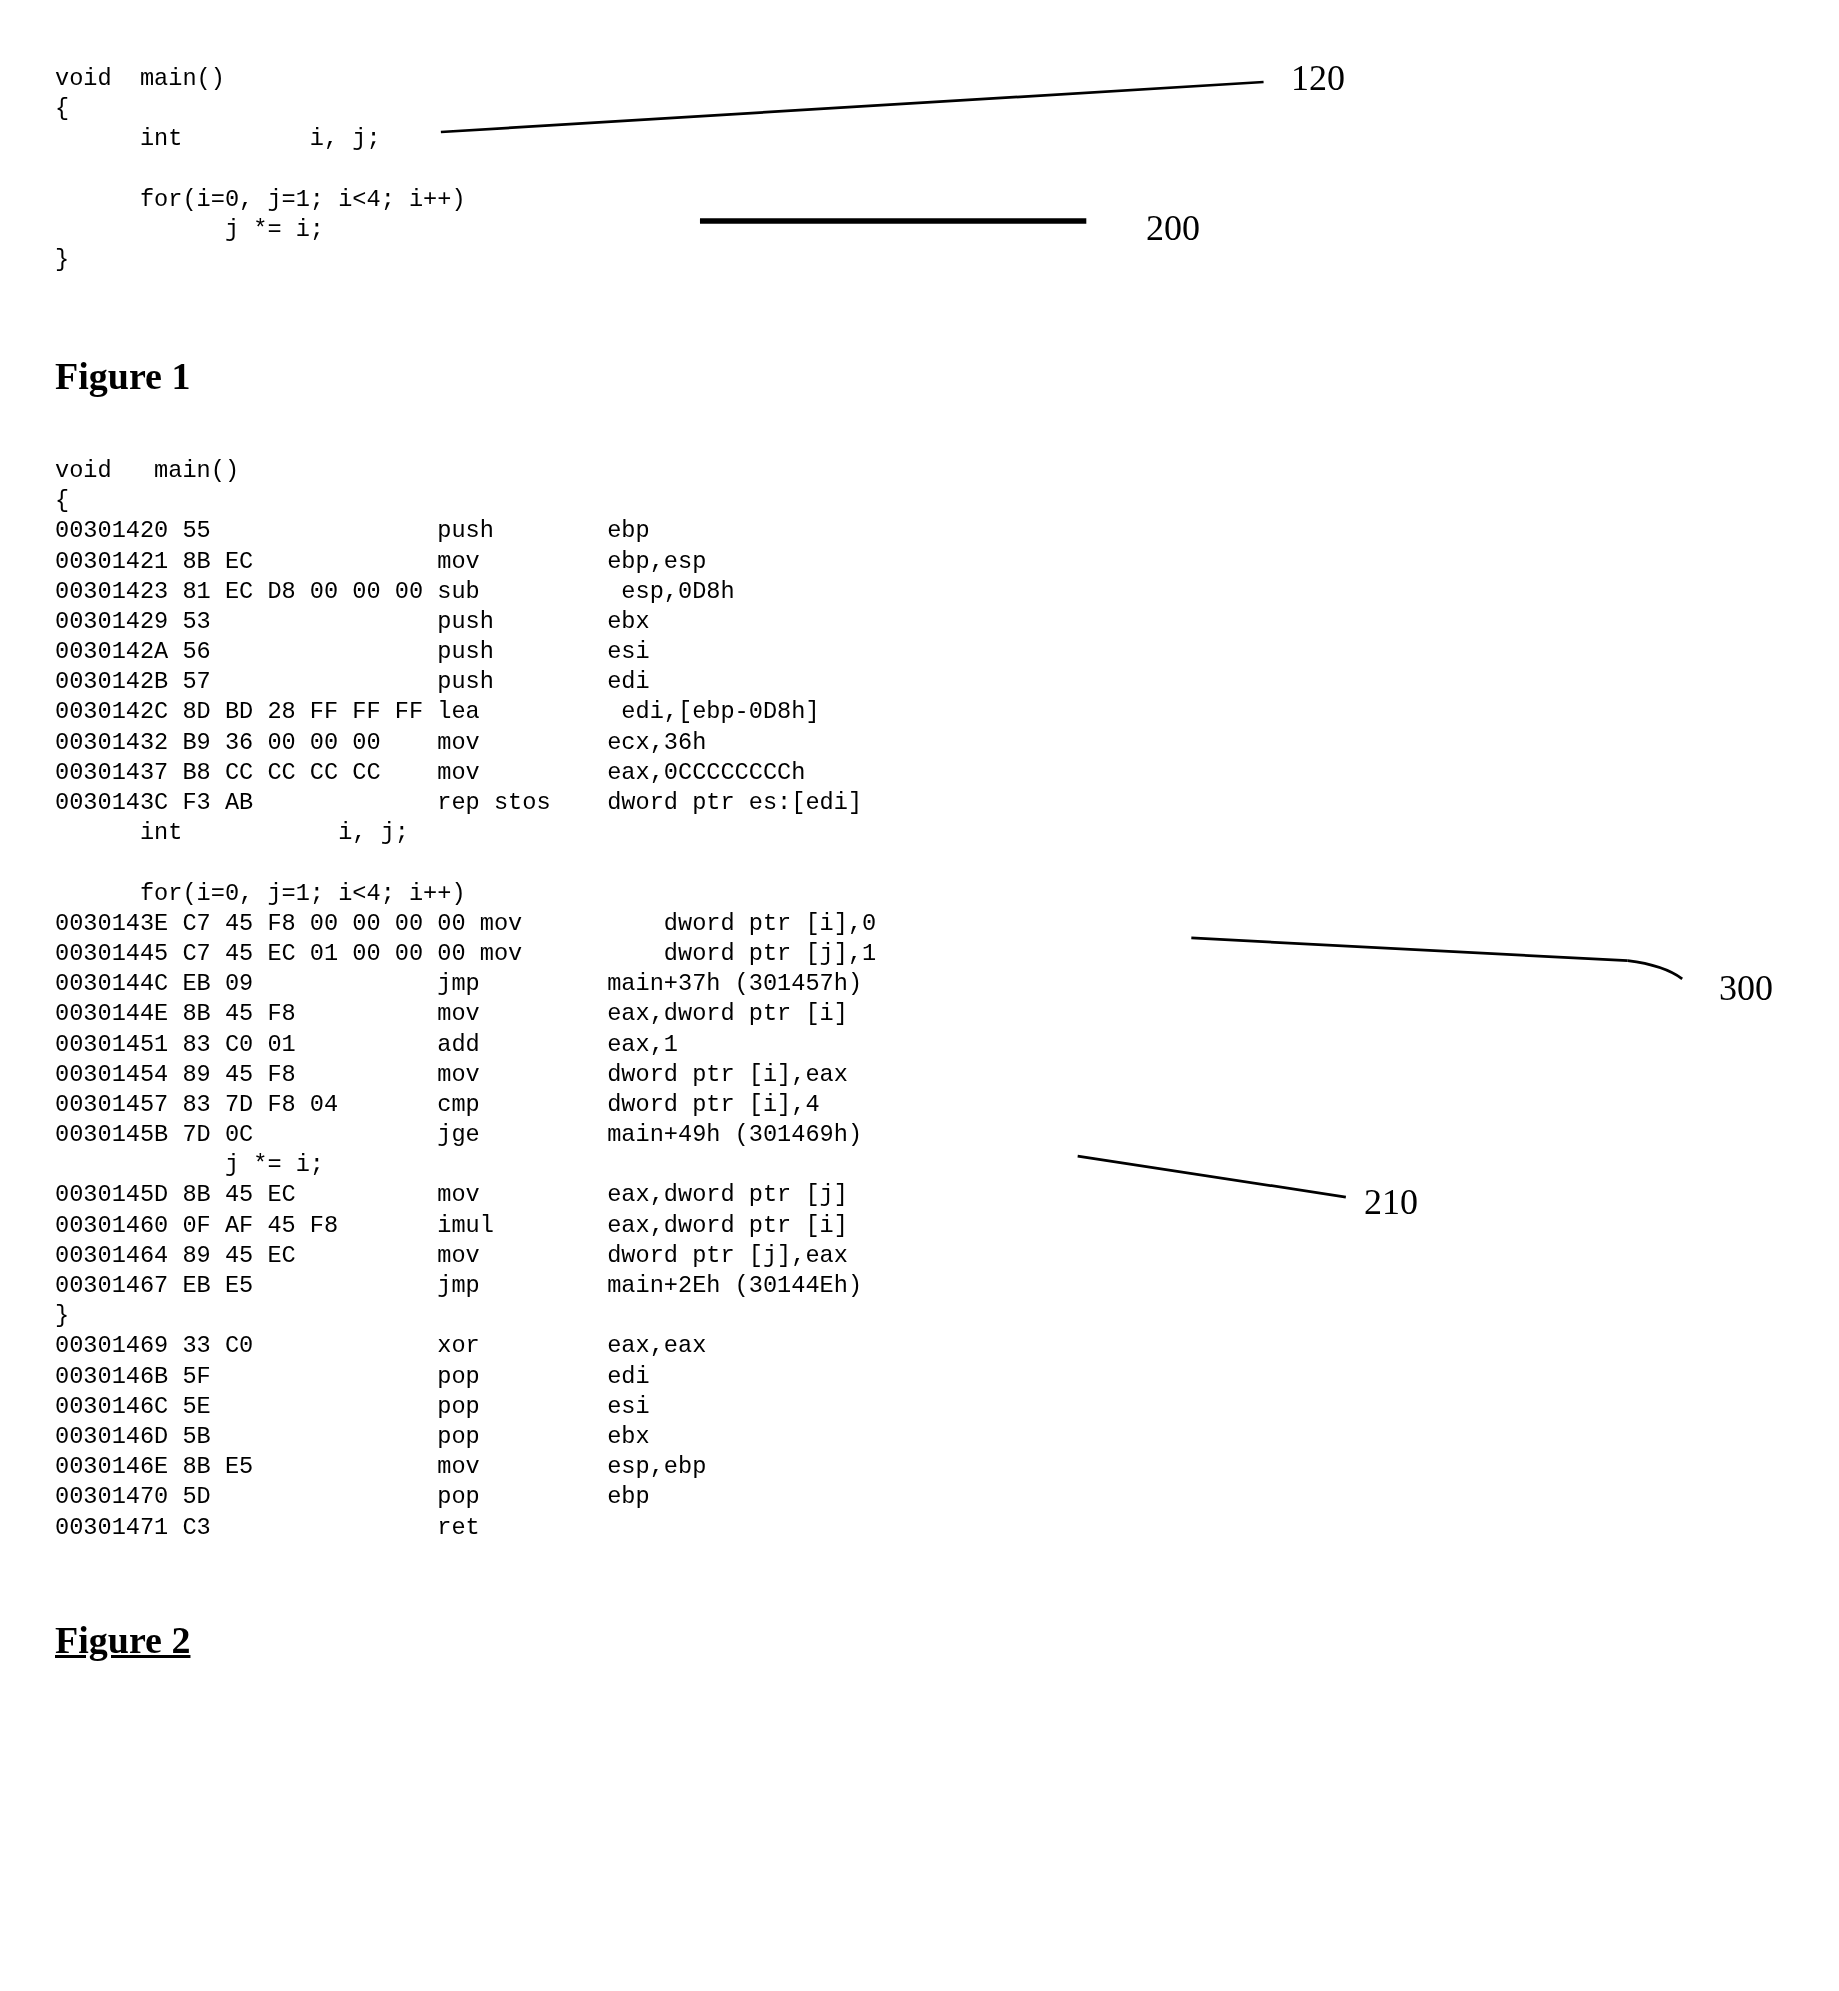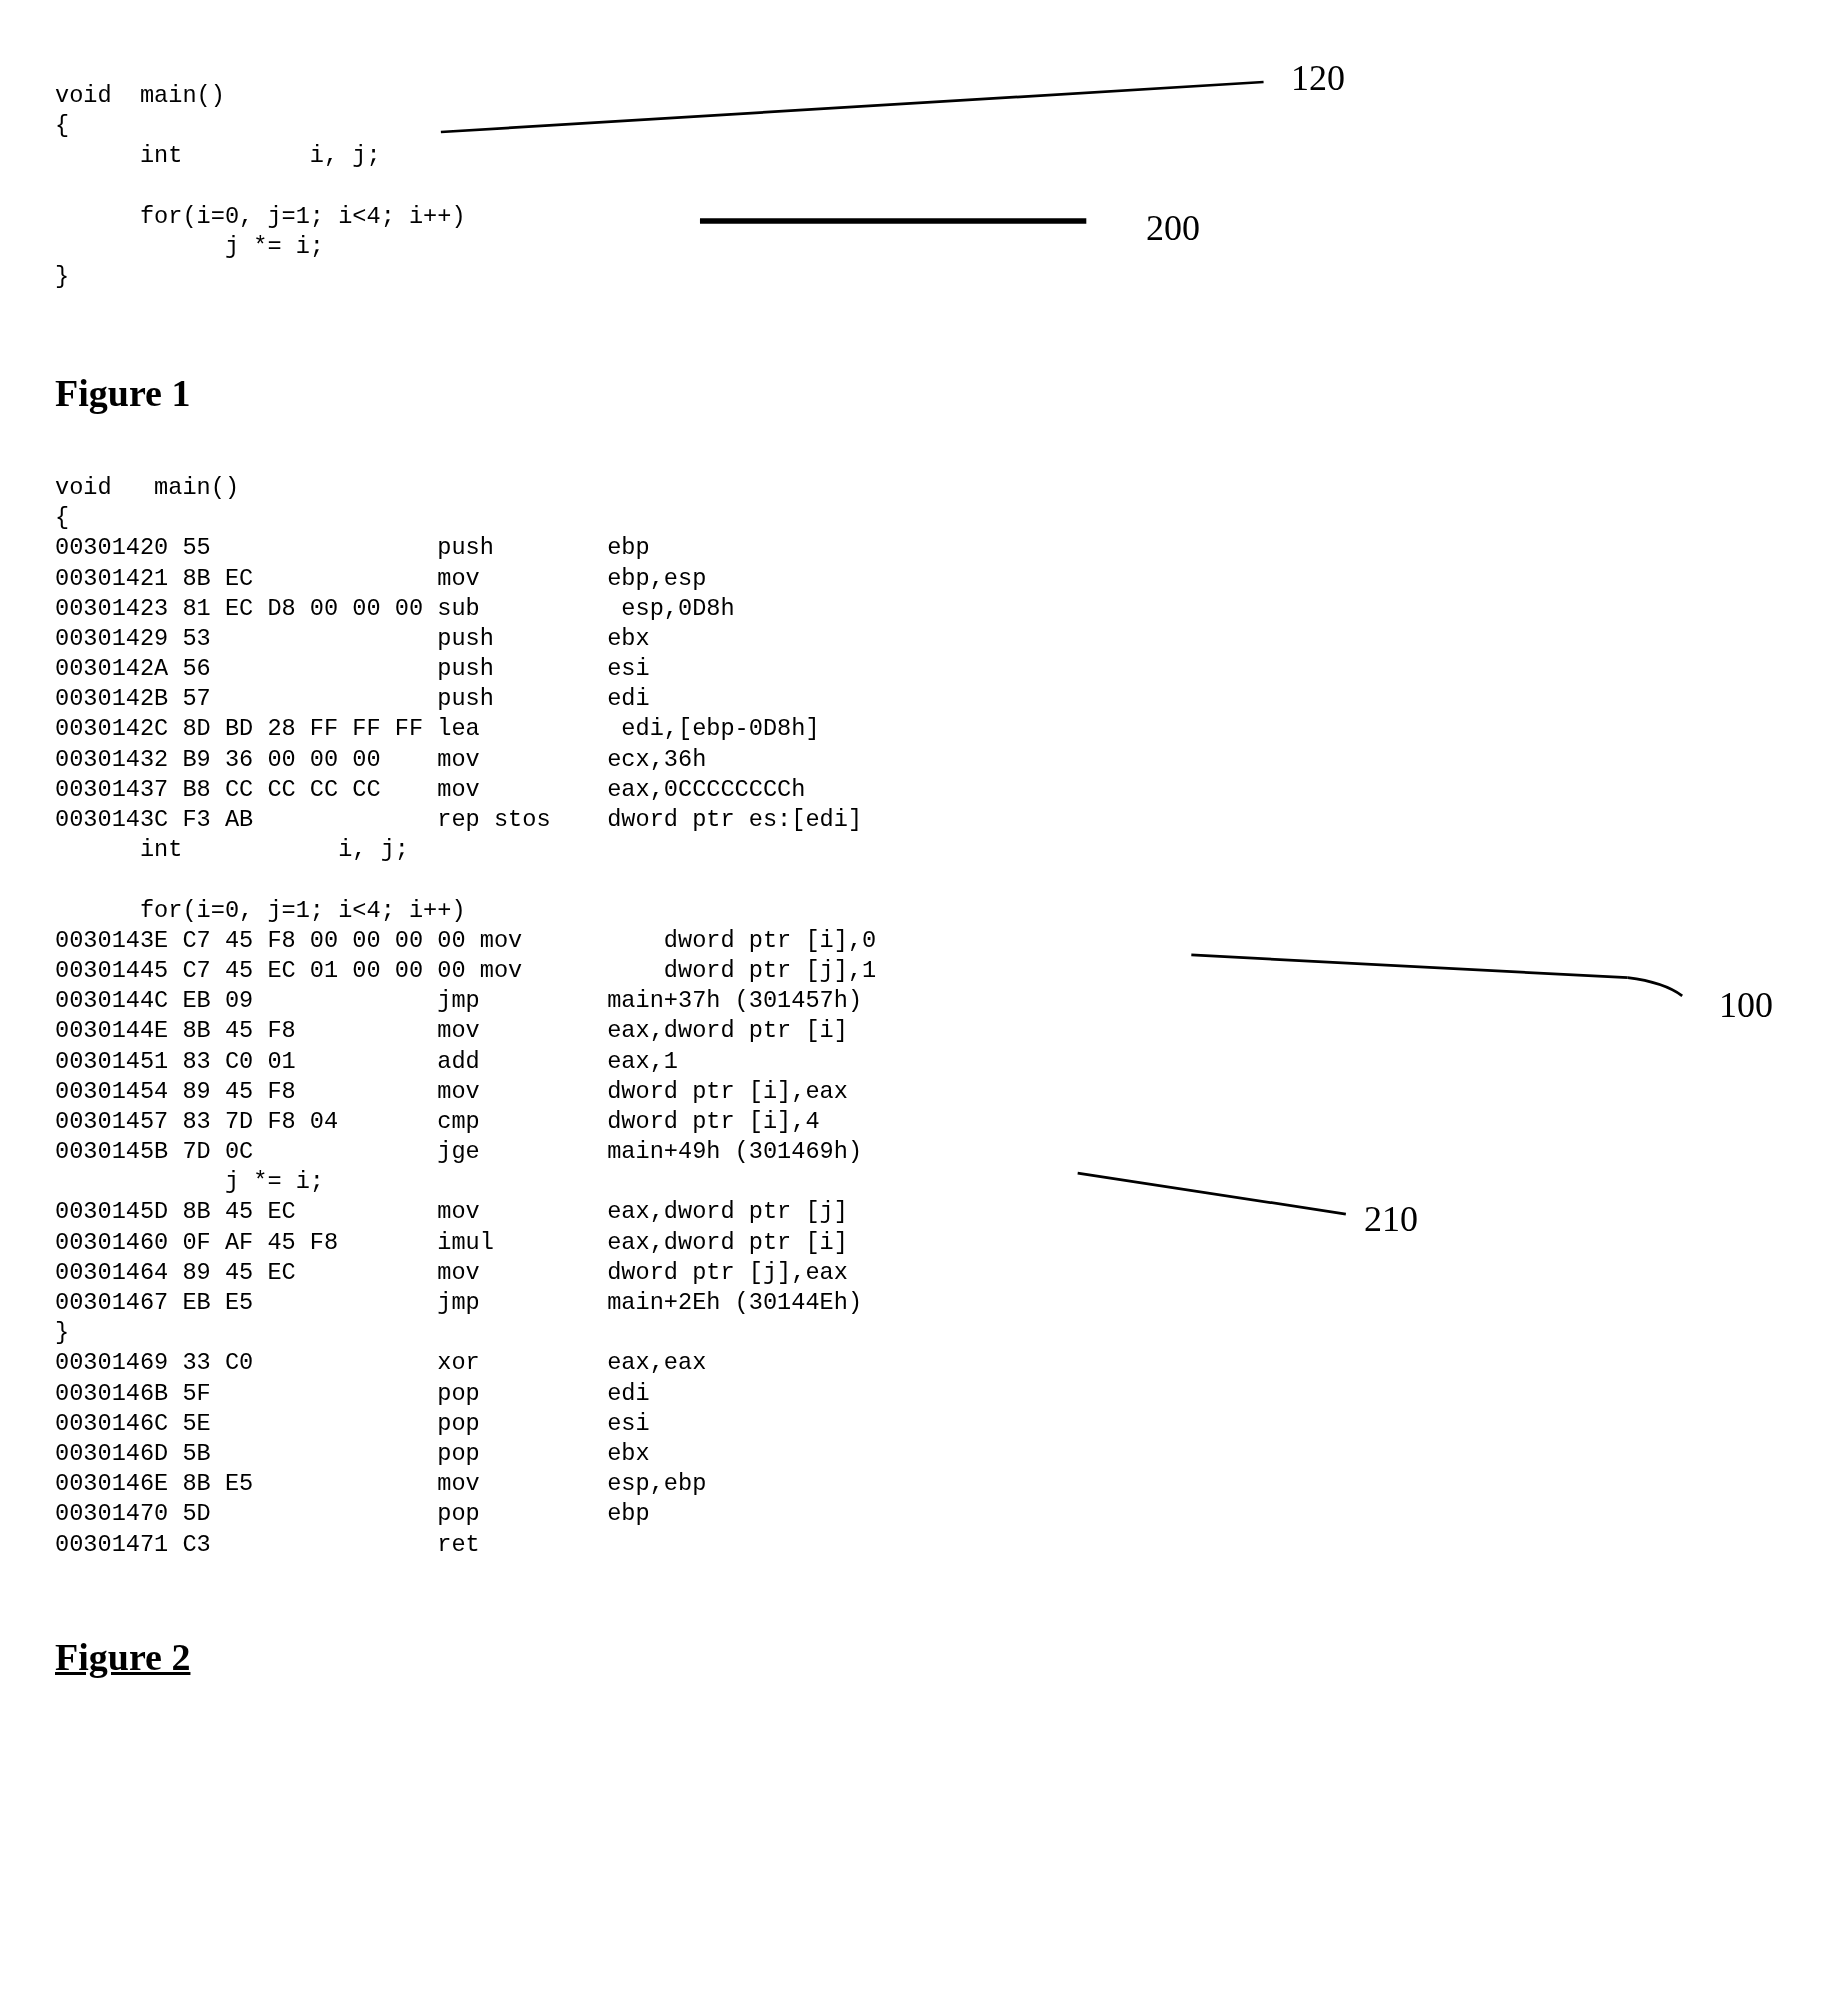--- a/index.html
+++ b/index.html
@@ -10,21 +10,20 @@
     font-size: 23.6px;
     line-height: 1.28;
     color: #000;
     position: relative;
     width: 1839px;
     box-sizing: border-box;
   }
   .mono-block {
     white-space: pre;
     letter-spacing: 0;
-    margin-top: 17px;
   }
   .fig-label {
     font-family: "Times New Roman", Times, serif;
     font-weight: bold;
     font-size: 38px;
     margin-top: 77px;
     margin-bottom: 55px;
   }
   .callout {
     position: absolute;
@@ -96,18 +95,18 @@
 00301470 5D                pop         ebp
 00301471 C3                ret</div>
 
   <svg class="overlay" width="1839" height="1273" viewBox="0 0 2023 1400">
 
     <line x1="1250" y1="530" x2="1730" y2="555" stroke="#000" stroke-width="3"></line>
     <path d="M1730 555 Q1770 560 1790 575" fill="none" stroke="#000" stroke-width="3"></path>
 
     <line x1="1125" y1="770" x2="1420" y2="815" stroke="#000" stroke-width="3"></line>
   </svg>
-  <div class="callout" style="left:1664px; top:509px;">100</div>
+  <div class="callout" style="left:1664px; top:509px;">300</div>
   <div class="callout" style="left:1309px; top:723px;">210</div>
 </div>
 
 <div class="fig-label" style="margin-top:73px;text-decoration:underline;">Figure 2</div>
 
 
 </body></html>

